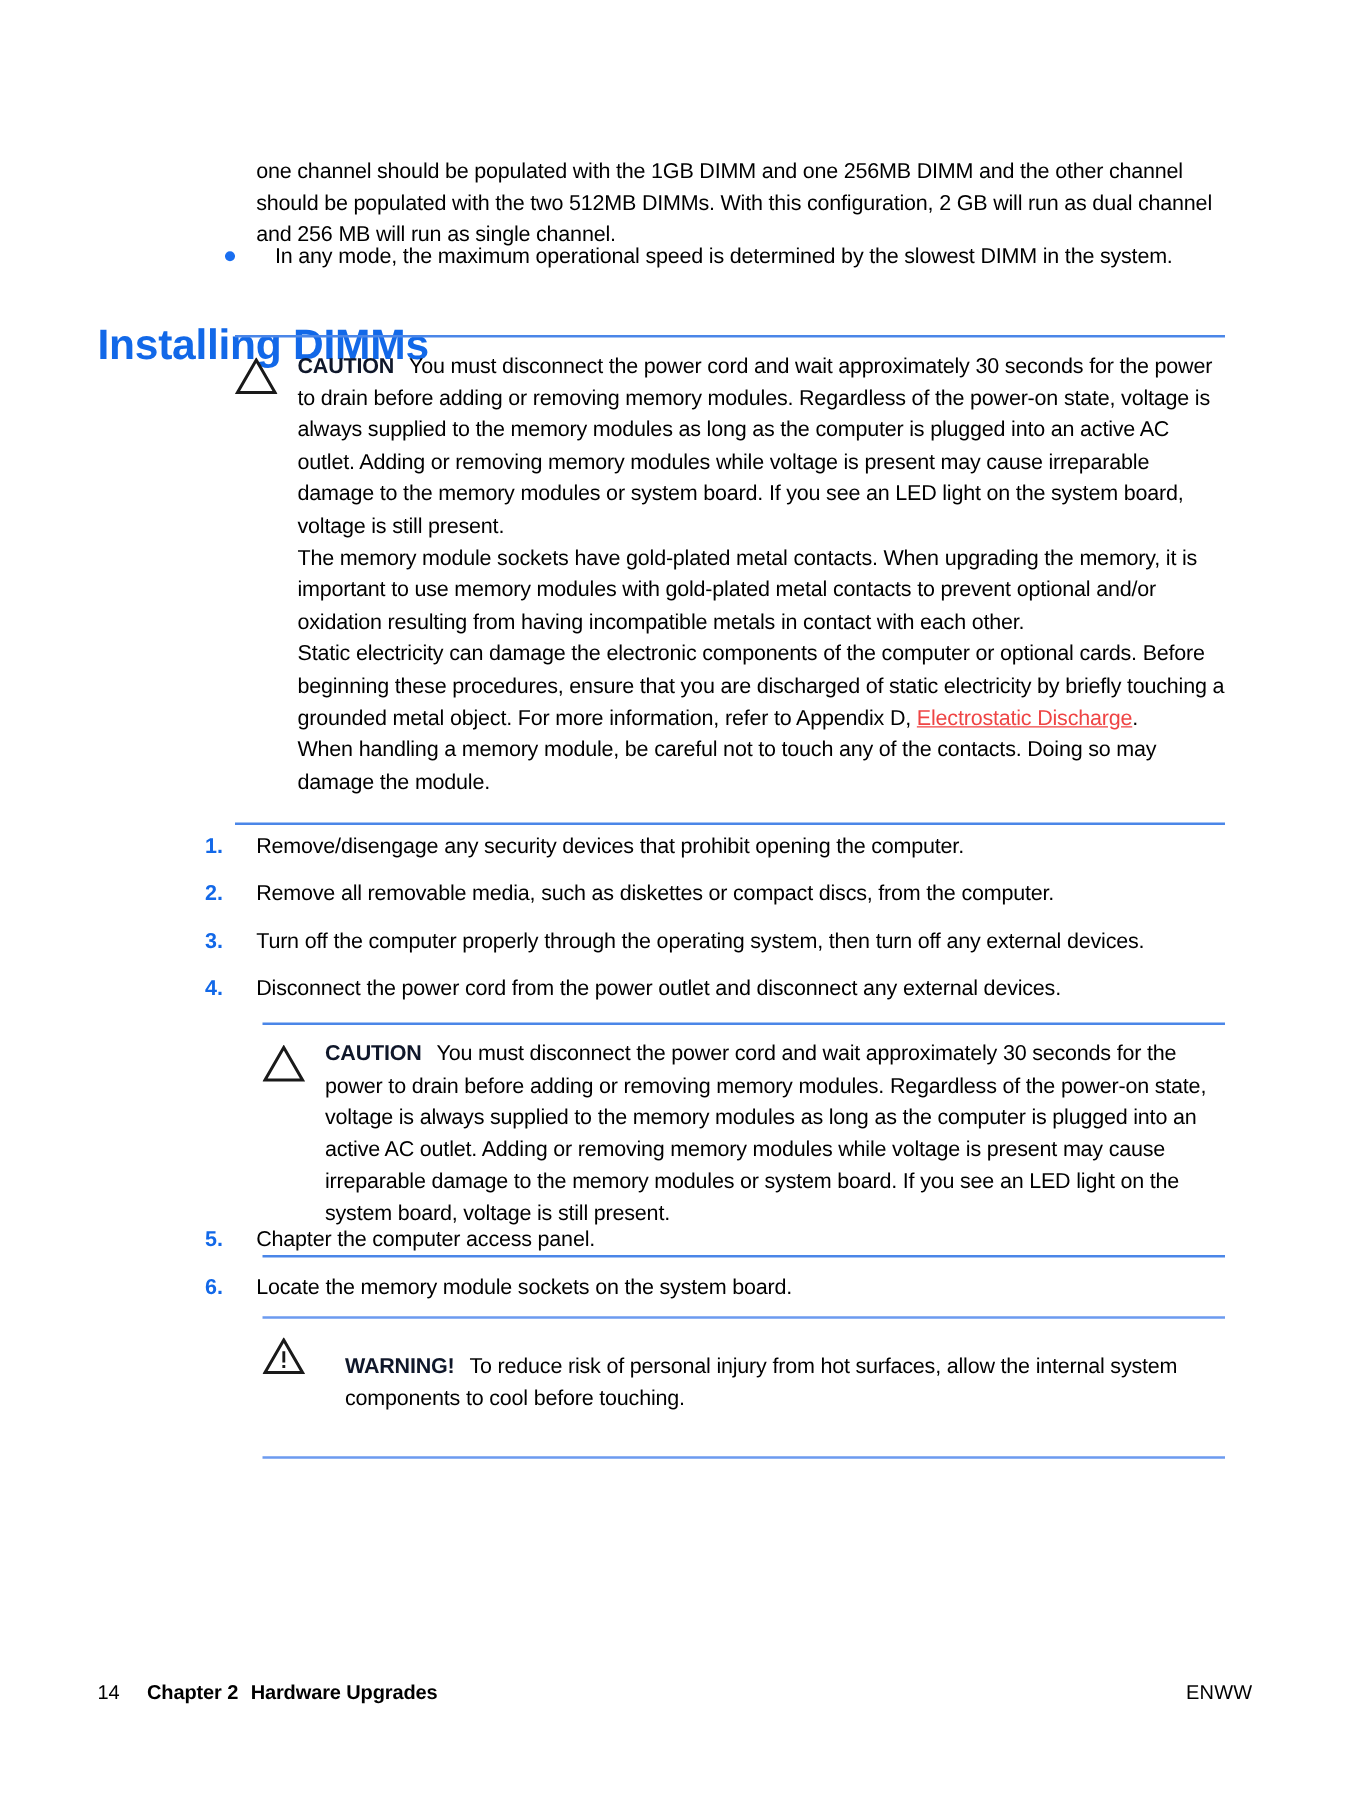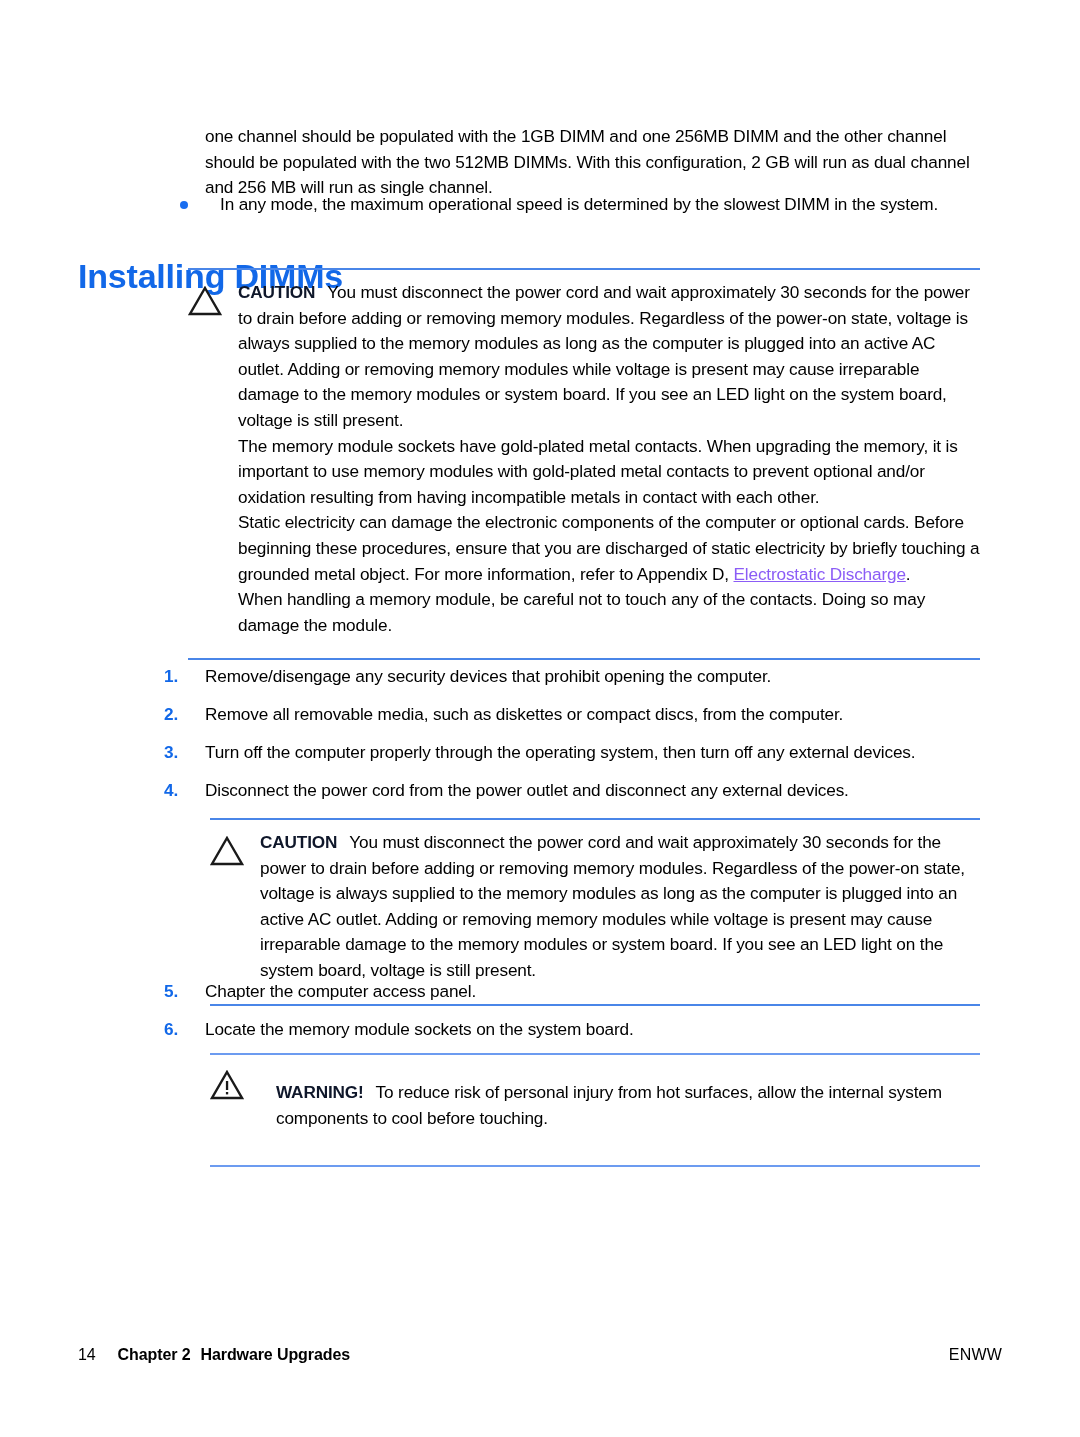--- a/index.html
+++ b/index.html
@@ -129,21 +129,21 @@
   #warning-box .note-body { padding: 9px 0 4px 0; }
   #warning-box .note-bottom { margin-top: 14px; }
 
   
   .inner-para {
     margin-top: 22px;
   }
 
   
   .doc-link {
-    color: #8b5cf6;
+    color: #ef4444;
     text-decoration: underline;
   }
 
   
   .step-row {
     position: absolute;
     left: 164px;
     width: 830px;
     display: flex;
     align-items: flex-start;

